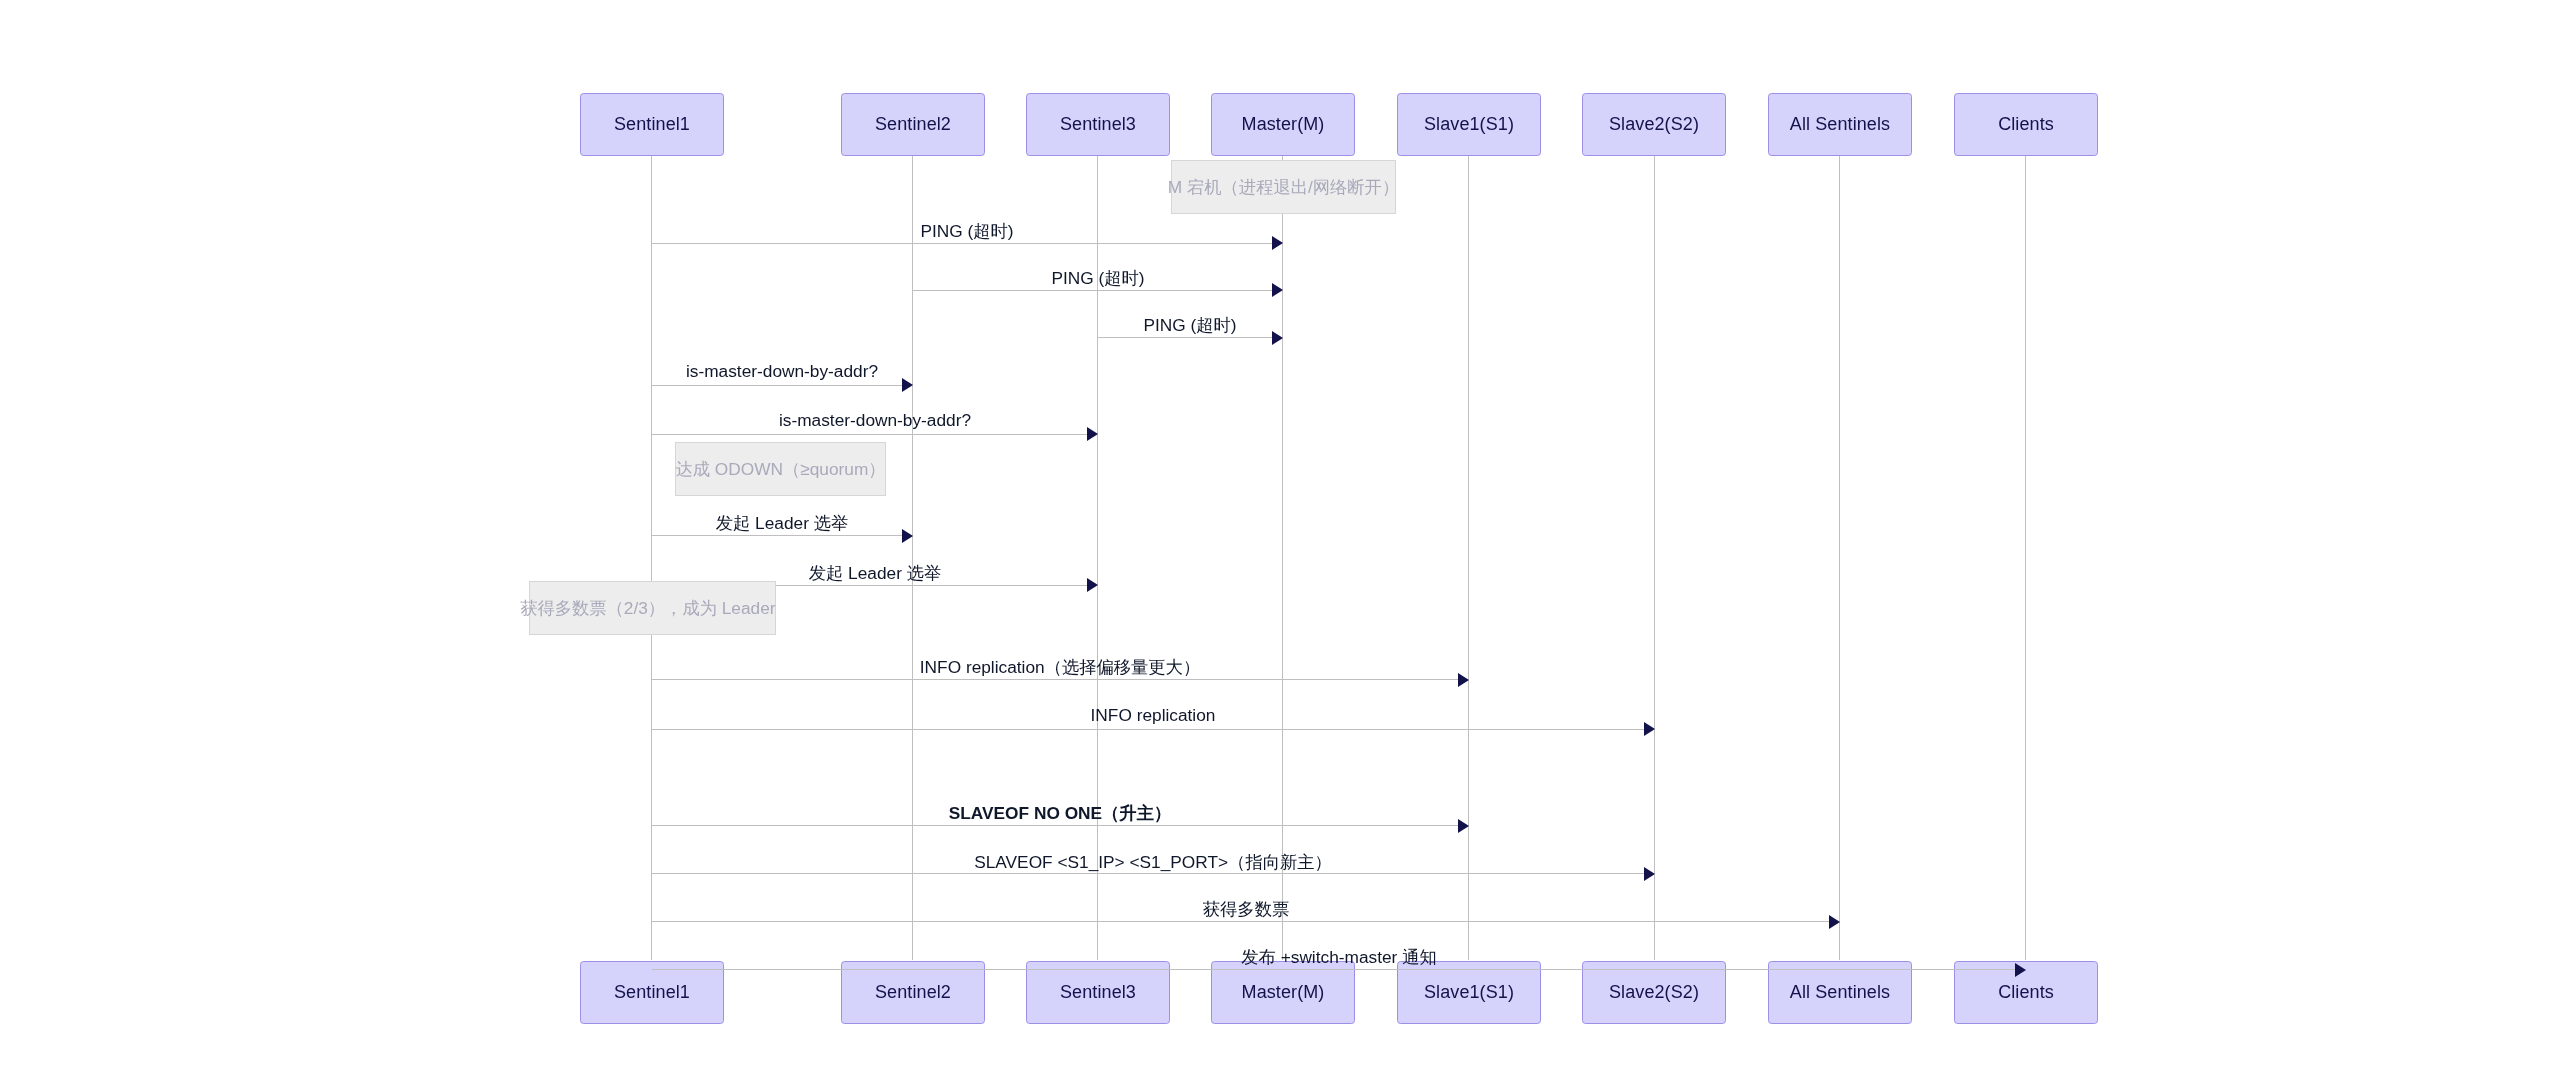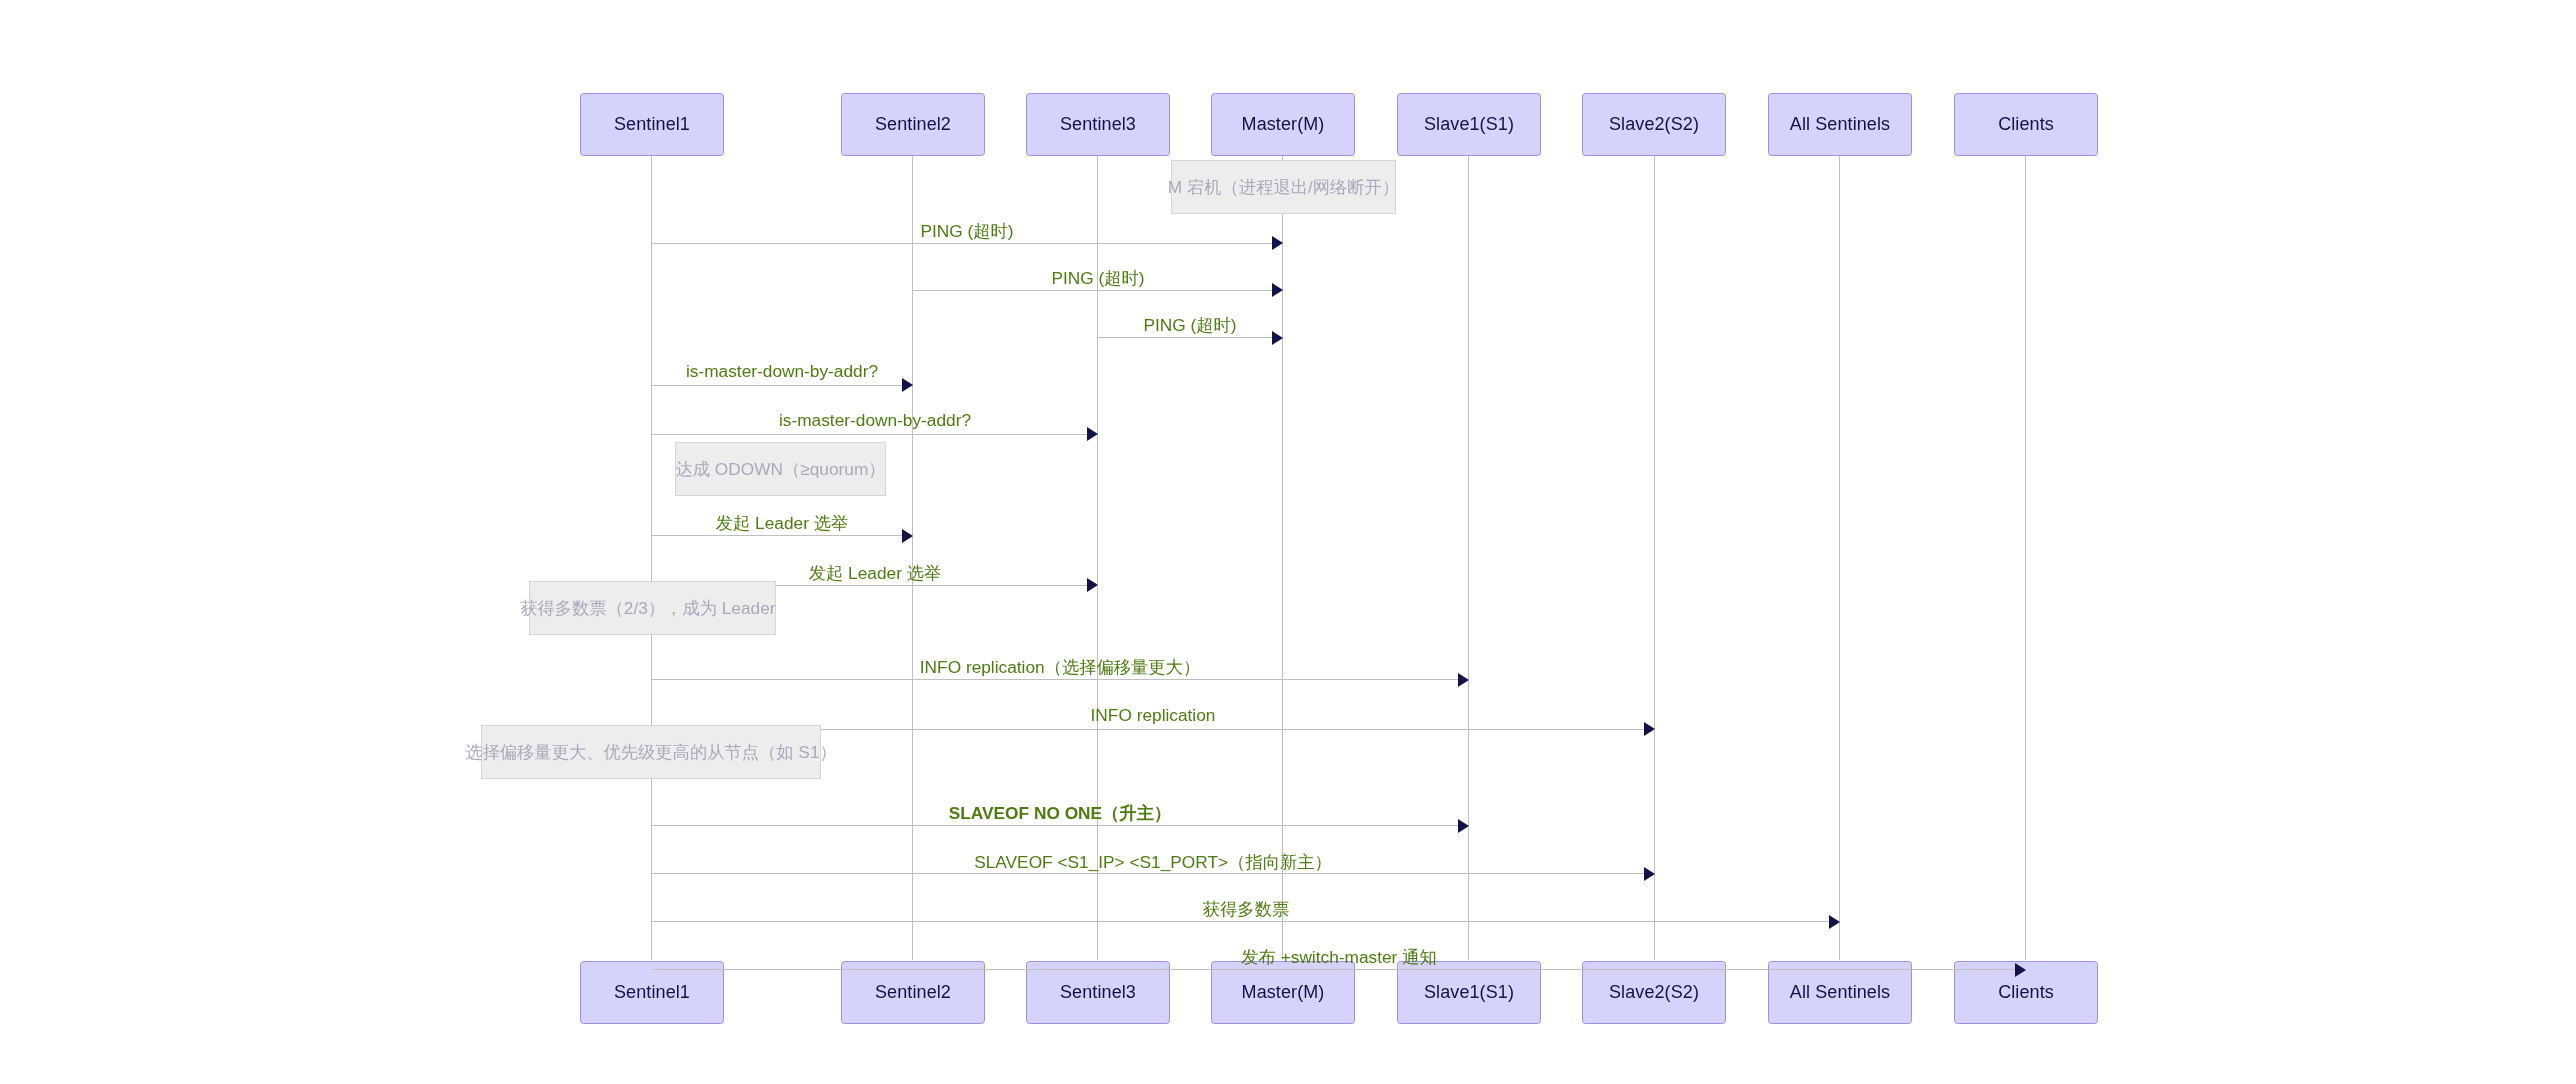--- a/index.html
+++ b/index.html
@@ -50,21 +50,21 @@
   .msg-head {
     position: absolute;
     width: 0;
     height: 0;
     border-top: 7.2px solid transparent;
     border-bottom: 7.2px solid transparent;
     border-left: 11.5px solid #13124a;
   }
   .msg-label {
     position: absolute;
-    color: #4d7c0f;
+    color: #0f172a;
     font-size: 17.3px;
     white-space: nowrap;
     transform: translateX(-50%);
     text-align: center;
   }
   .note {
     position: absolute;
     box-sizing: border-box;
     background: #ededed;
     border: 1.4px solid #d6d6d6;
@@ -179,17 +179,14 @@
     <div class="msg-label" style="left: 1339px; top: 929px;">发布 +switch-master 通知</div>
     <div class="note" style="left: 1171px; top: 144px; width: 225px;">
       <span>M 宕机（进程退出/网络断开）</span>
     </div>
     <div class="note" style="left: 675px; top: 426px; width: 211px;">
       <span>达成 ODOWN（≥quorum）</span>
     </div>
     <div class="note" style="left: 529px; top: 565px; width: 247px; padding-left: 8px;">
       <span>获得多数票（2/3），成为 Leader</span>
     </div>
-    <div class="note" style="left: 481px; top: 709px; width: 340px;">
-      <span>选择偏移量更大、优先级更高的从节点（如 S1）</span>
-    </div>
   </div>
 
 
 </body></html>

